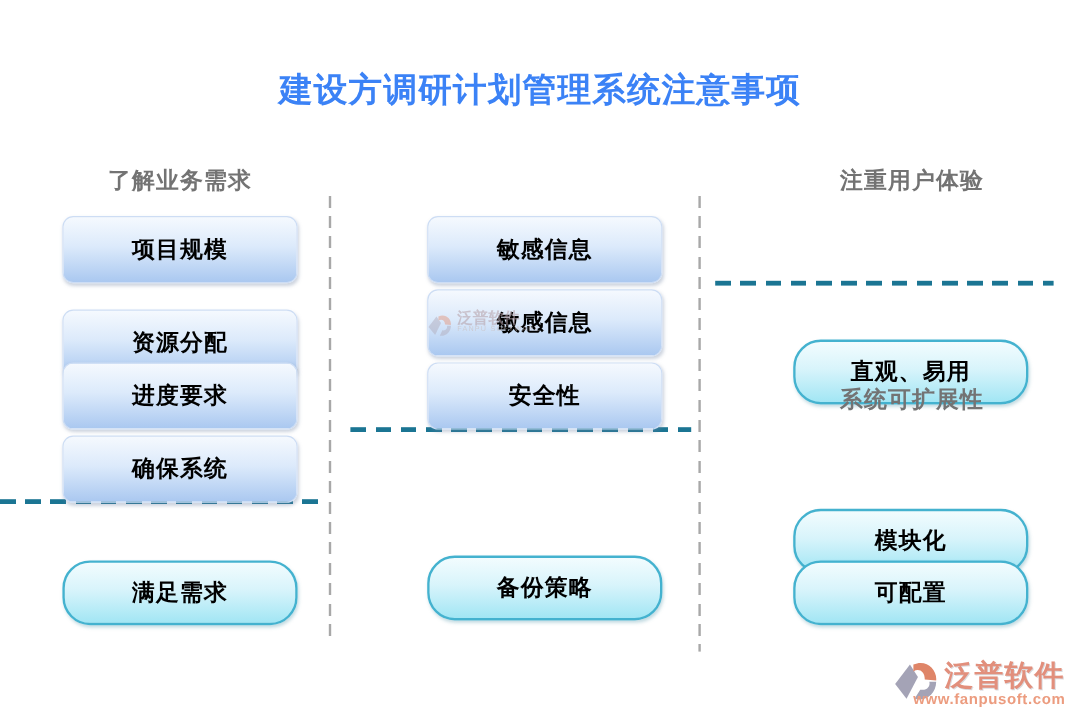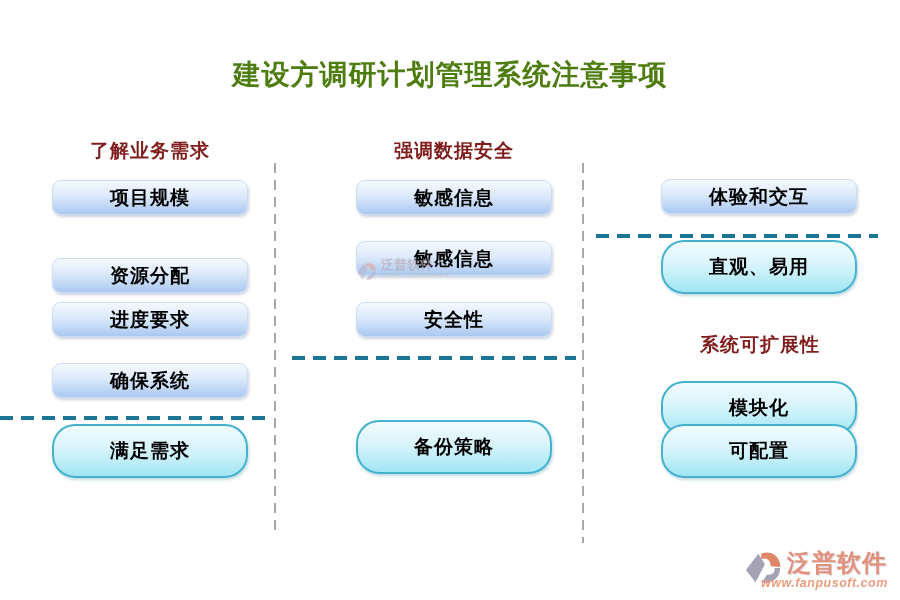--- a/index.html
+++ b/index.html
@@ -2,42 +2,43 @@
 <html><head>
 <meta charset="utf-8">
 <style>
   * { margin:0; padding:0; box-sizing:border-box; }
   html,body { width:900px; height:600px; background:#ffffff; overflow:hidden;
               font-family:"Liberation Sans","DejaVu Sans",sans-serif; }
   .canvas { position:relative; width:900px; height:600px; background:#ffffff; }
 
   .title {
     position:absolute; left:0; top:56px; width:900px; text-align:center;
-    font-size:28px; font-weight:bold; color:#4d7c0f; letter-spacing:1px;
+    font-size:28px; font-weight:bold; color:#3b82f6; letter-spacing:1px;
   }
 
   .col-header {
     position:absolute; width:198px; text-align:center;
-    font-size:19px; font-weight:bold; color:#7f1d1d; letter-spacing:1px;
+    font-size:19px; font-weight:bold; color:#737373; letter-spacing:1px;
   }
 
   .box {
-    position:absolute; width:196px; height:35px;
+    position:absolute; width:196px; height:56px;
     display:flex; align-items:center; justify-content:center;
     font-size:19px; font-weight:bold; color:#000; letter-spacing:1px;
     border-radius:9px;
     background:linear-gradient(180deg,#f5f9fe 0%,#dceafb 45%,#aac8f0 100%);
     border:1px solid #cdddf4;
     box-shadow:1px 2px 3px rgba(110,130,160,0.35);
   }
   .box.cyan {
     height:54px; border-radius:23px;
     background:linear-gradient(180deg,#f2fcfe 0%,#d8f4fb 45%,#a2e6f4 100%);
     border:2px solid #44b2cf;
     box-shadow:1px 2px 3px rgba(80,150,170,0.35);
+    margin-top:43px;
   }
 
   .vdash {
     position:absolute; width:2px;
     background:repeating-linear-gradient(180deg,#a8a8a8 0 10px,transparent 10px 17px);
   }
   .hdash {
     position:absolute; height:4px;
     background:repeating-linear-gradient(90deg,#1b7593 0 13px,transparent 13px 21px);
   }
@@ -52,21 +53,21 @@
 
   .footer-logo { position:absolute; left:745px; top:547px; width:152px; }
   .footer-logo svg { position:absolute; left:0; top:3px; width:38px; height:38px; }
   .fl-name {
     position:absolute; left:42px; top:0; font-size:24px; font-weight:bold;
     color:#e28f7c; letter-spacing:1px; text-shadow:1px 1px 0 rgba(150,150,160,0.35);
     white-space:nowrap;
   }
   .fl-url {
     position:absolute; left:16px; top:29px; font-size:12.5px; font-weight:bold;
-    color:#ec9c7f; letter-spacing:0.5px; white-space:nowrap;font-style:italic;
+    color:#ec9c7f; letter-spacing:0.5px; white-space:nowrap;
   }
 </style>
 </head>
 <body>
 
 <div class="canvas">
 
   <div class="title">建设方调研计划管理系统注意事项</div>
 
   <div class="vdash" style="left:274px; top:163px; height:367px"></div>
@@ -76,30 +77,29 @@
   <div class="hdash" style="left:292px; top:356px; width:284px"></div>
   <div class="hdash" style="left:596px; top:234px; width:282px"></div>
 
   <div class="col-header" style="left:51px; top:138px">了解业务需求</div>
   <div class="box" style="left:52px; top:180px">项目规模</div>
   <div class="box" style="left:52px; top:258px">资源分配</div>
   <div class="box" style="left:52px; top:302px">进度要求</div>
   <div class="box cyan" style="left:52px; top:424px">满足需求</div>
   <div class="box" style="left:52px; top:363px">确保系统</div>
 
-  <div class="col-header" style="left:355px; top:138px">强调数据安全</div>
   <div class="box" style="left:356px; top:180px">敏感信息</div>
   <div class="box" style="left:356px; top:241px">敏感信息</div>
   <div class="box" style="left:356px; top:302px">安全性</div>
   <div class="box cyan" style="left:356px; top:420px">备份策略</div>
 
-  <div class="box" style="left:661px; top:179px">体验和交互</div>
+  <div class="col-header" style="left:661px; top:138px">注重用户体验</div>
   <div class="box cyan" style="left:661px; top:240px">直观、易用</div>
 
-  <div class="col-header" style="left:661px; top:332px">系统可扩展性</div>
+  <div class="col-header" style="left:661px; top:320px">系统可扩展性</div>
   <div class="box cyan" style="left:661px; top:381px">模块化</div>
   <div class="box cyan" style="left:661px; top:424px">可配置</div>
 
   <div class="watermark">
     <svg viewBox="0 0 40 40">
       <polygon points="2,21 14,5 21,15 12,33" fill="#b5b3c4"></polygon>
       <path d="M17 5 C27 0 37 8 36 18 L27 17 C27 11 22 8 17 11 Z" fill="#e3a18d"></path>
       <path d="M36 19 C36 29 27 36 19 34 L23 26 C28 27 31 23 30 19 Z" fill="#b5b3c4"></path>
     </svg>
     <div>

